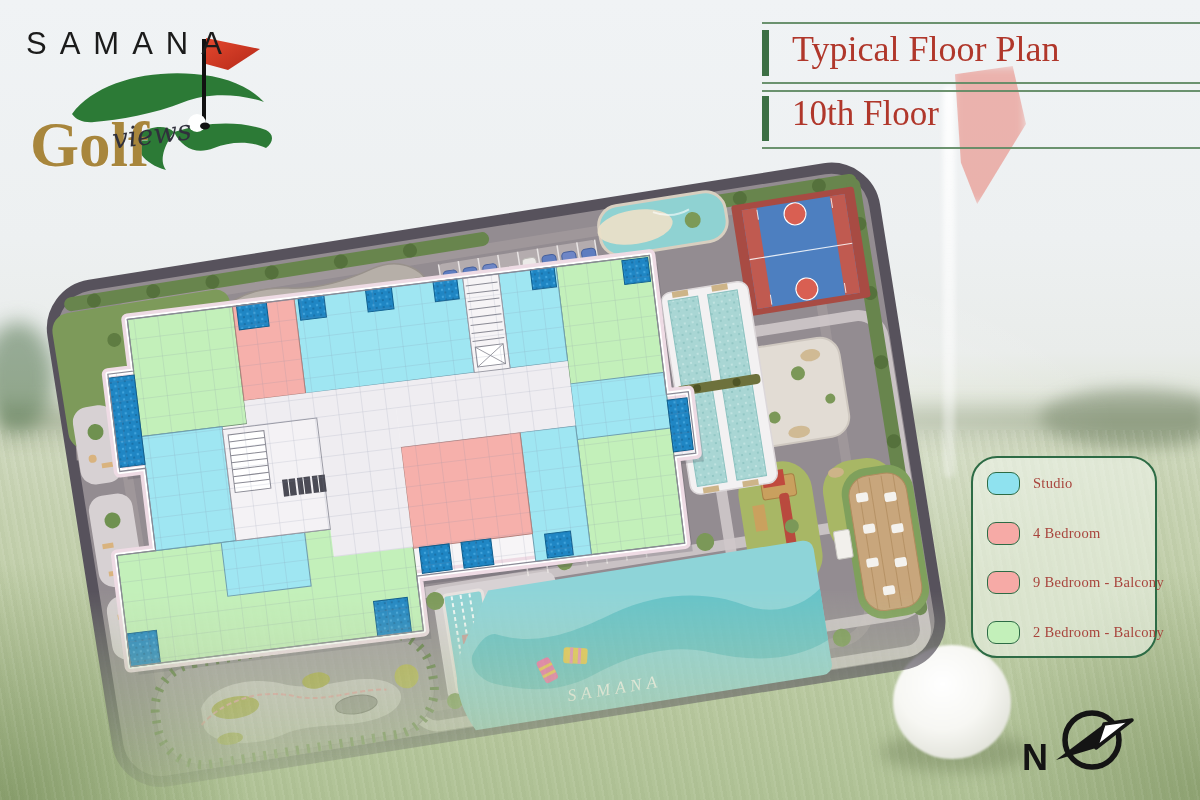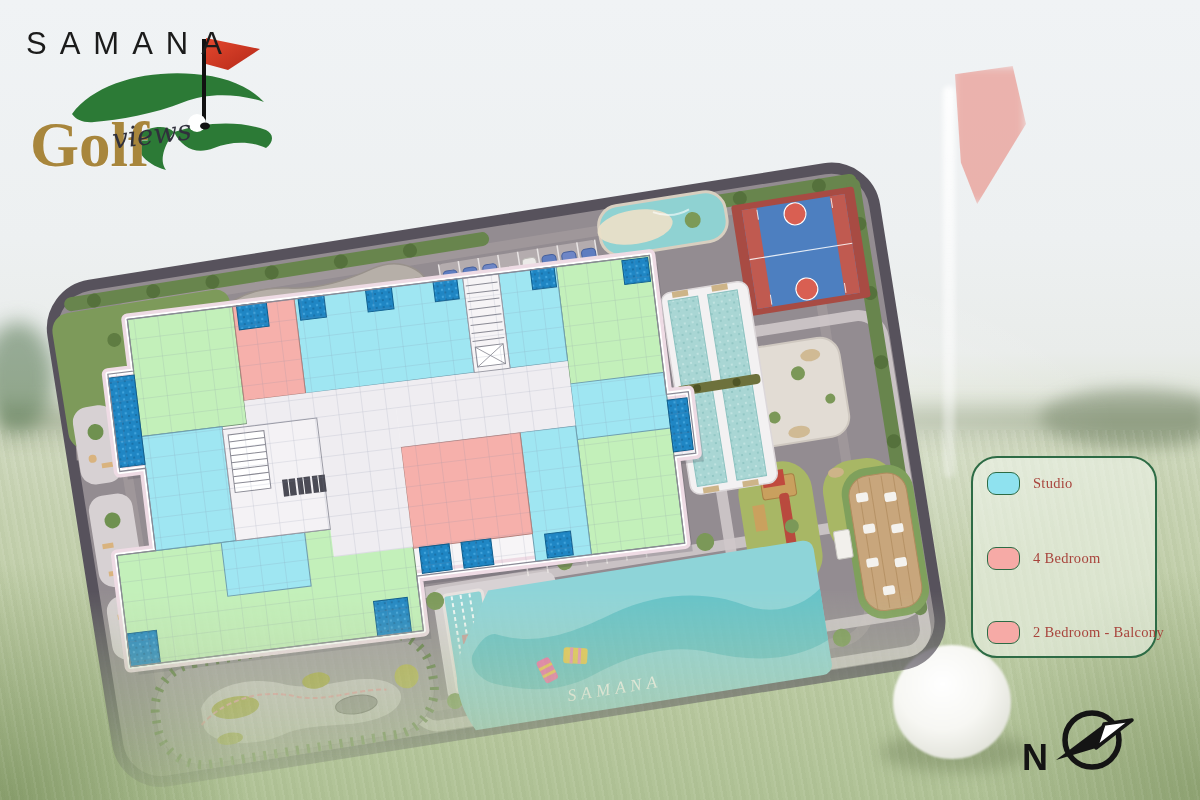--- a/index.html
+++ b/index.html
@@ -380,32 +380,46 @@
       <rect x="178" y="3" width="4" height="84" fill="#111"></rect>
       <path d="M182,2 L236,13 L204,34 L182,28 Z" fill="url(#flagGrad)"></path>
       <circle cx="173" cy="87" r="9" fill="#fff"></circle>
       <ellipse cx="181" cy="90" rx="5" ry="3.5" fill="#111"></ellipse>
     </svg>
     <div class="logo-brand">SAMANA</div>
     <div class="logo-word">Golf</div>
     <div class="logo-script">views</div>
   </div>
 
+  <div class="titles">
+    <div class="t-line" style="top:22px"></div>
+    <div class="t-bar" style="top:30px;height:46px"></div>
+    <div class="t-main">Typical Floor Plan</div>
+    <div class="t-line" style="top:82px"></div>
+    <div class="t-line" style="top:90px"></div>
+    <div class="t-bar" style="top:96px;height:45px"></div>
+    <div class="t-sub">10th Floor</div>
+    <div class="t-line" style="top:147px"></div>
+  </div>
 
   <div class="legend">
     <div class="legend-row">
       <span class="swatch" style="background-color: rgb(143, 226, 239);"></span>
       <span class="legend-label">Studio</span>
     </div>
     <div class="legend-row">
       <span class="swatch" style="background-color: rgb(246, 170, 166);"></span>
       <span class="legend-label">4 Bedroom</span>
     </div>
     <div class="legend-row">
       <span class="swatch" style="background-color: rgb(246, 170, 166);"></span>
+      <span class="legend-label">9 Bedroom - Balcony</span>
+    </div>
+    <div class="legend-row">
+      <span class="swatch" style="background-color: rgb(195, 240, 186);"></span>
       <span class="legend-label">2 Bedroom - Balcony</span>
     </div>
   </div>
 
   <svg class="compass" width="180" height="100" viewBox="0 0 180 100">
     <circle cx="92" cy="50" r="27" fill="none" stroke="#141414" stroke-width="5.5"></circle>
     <g>
       <path d="M56,70 L104,34 L96,58 Z" fill="#141414"></path>
       <path d="M96,58 L104,34 L132,30 Z" fill="#ffffff" stroke="#141414" stroke-width="3.5" stroke-linejoin="round"></path>
     </g>

